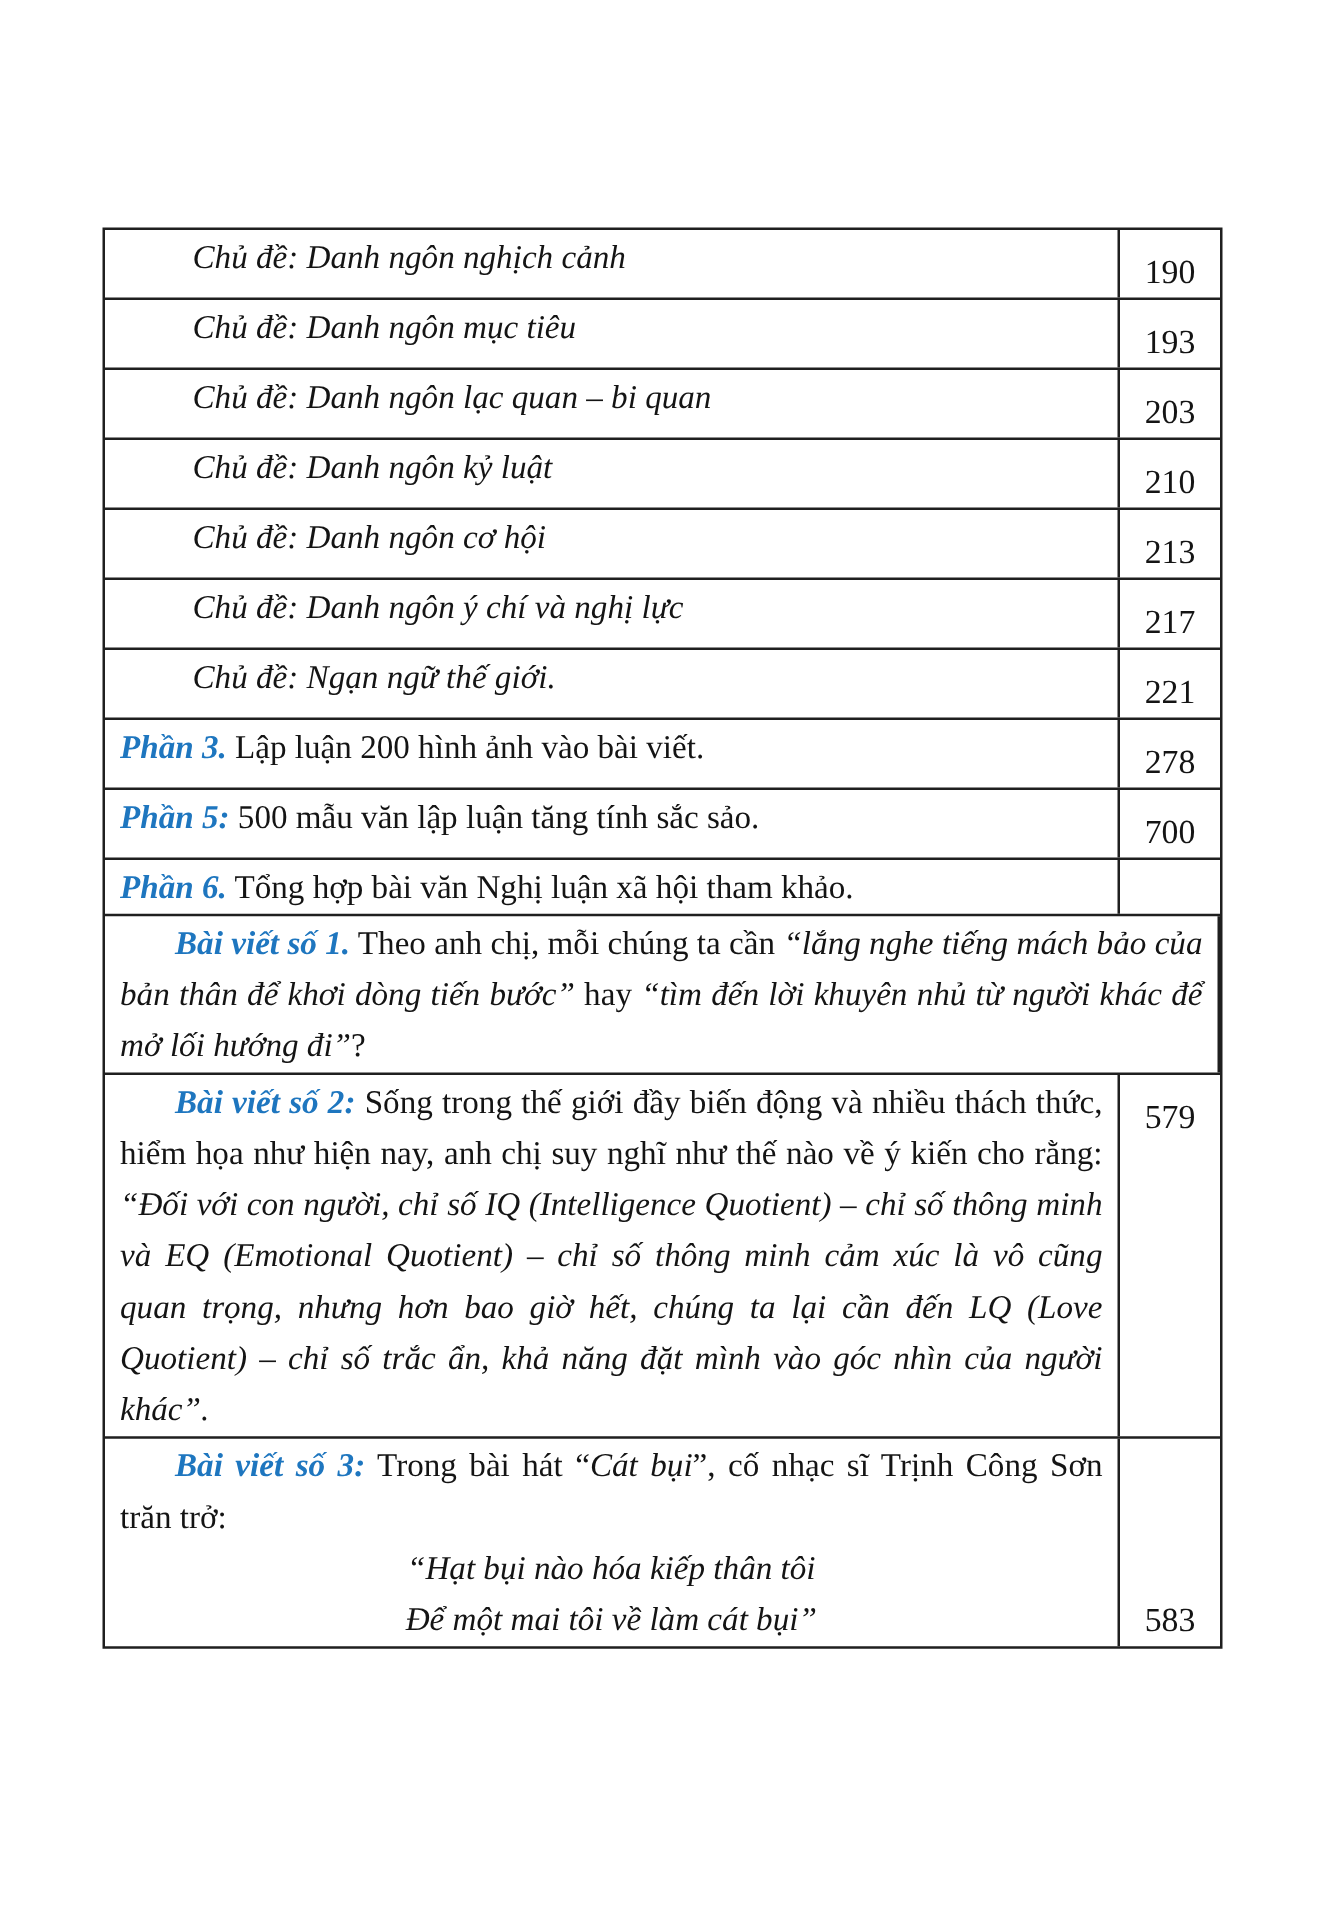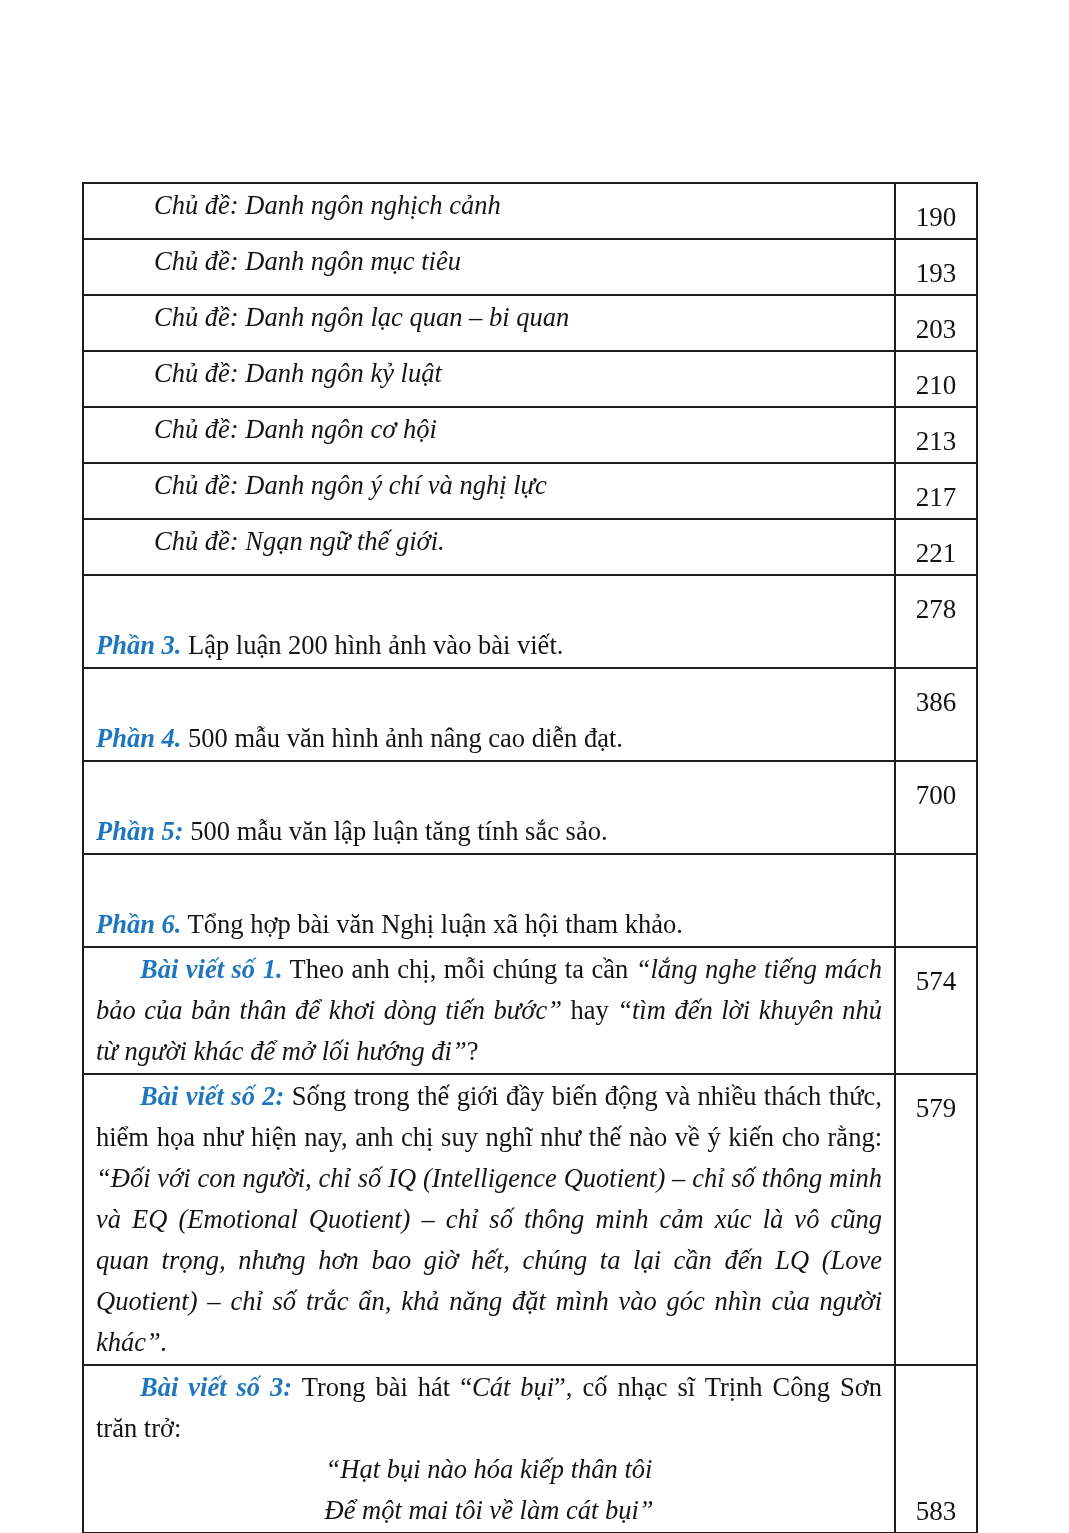--- a/index.html
+++ b/index.html
@@ -46,21 +46,21 @@
     font-size: 27px;
     line-height: 41px;
   }
   .para {
     margin: 0;
     font-size: 26.5px;
     line-height: 41px;
     color: var(--ink);
   }
   .para-chude { text-indent: 58px; }
-  .para-phan  { text-indent: 0; margin-top: 48px; }
+  .para-phan  { text-indent: 0; }
   .para-bai   { text-align: justify; text-indent: 44px; }
   .para-verse { text-align: center; }
   .para-cicero{ text-align: justify; text-indent: 22px; }
   .run-b { color: var(--blue); font-weight: bold; font-style: italic; }
   .run-i { font-style: italic; }
   .run-r { font-style: normal; }
 </style>
 </head>
 <body>
 
@@ -108,41 +108,34 @@
       <div class="cell-page"><span class="page-num">221</span></div>
     </div>
     <div class="row">
       <div class="cell-text">
         <p class="para para-phan"><span class="run-b">Phần 3.</span><span class="run-r"> Lập luận 200 hình ảnh vào bài viết.</span></p>
       </div>
       <div class="cell-page"><span class="page-num">278</span></div>
     </div>
     <div class="row">
       <div class="cell-text">
-        <p class="para para-phan"><span class="run-b">Phần 4.</span><span class="run-r"> 500 mẫu văn hình ảnh nâng cao diễn đạt.</span></p>
-      </div>
-      <div class="cell-page"><span class="page-num">386</span></div>
-    </div>
-    <div class="row">
-      <div class="cell-text">
         <p class="para para-phan"><span class="run-b">Phần 5:</span><span class="run-r"> 500 mẫu văn lập luận tăng tính sắc sảo.</span></p>
       </div>
       <div class="cell-page"><span class="page-num">700</span></div>
     </div>
     <div class="row">
       <div class="cell-text">
         <p class="para para-phan"><span class="run-b">Phần 6.</span><span class="run-r"> Tổng hợp bài văn Nghị luận xã hội tham khảo.</span></p>
       </div>
       <div class="cell-page"><span class="page-num"></span></div>
     </div>
     <div class="row">
       <div class="cell-text">
         <p class="para para-bai"><span class="run-b">Bài viết số 1.</span><span class="run-r"> Theo anh chị, mỗi chúng ta cần </span><span class="run-i">“lắng nghe tiếng mách bảo của bản thân để khơi dòng tiến bước”</span><span class="run-r"> hay </span><span class="run-i">“tìm đến lời khuyên nhủ từ người khác để mở lối hướng đi”</span><span class="run-r">?</span></p>
       </div>
-      <div class="cell-page"><span class="page-num">574</span></div>
     </div>
     <div class="row">
       <div class="cell-text">
         <p class="para para-bai"><span class="run-b">Bài viết số 2:</span><span class="run-r"> Sống trong thế giới đầy biến động và nhiều thách thức, hiểm họa như hiện nay, anh chị suy nghĩ như thế nào về ý kiến cho rằng: </span><span class="run-i">“Đối với con người, chỉ số IQ (Intelligence Quotient) – chỉ số thông minh và EQ (Emotional Quotient) – chỉ số thông minh cảm xúc là vô cũng quan trọng, nhưng hơn bao giờ hết, chúng ta lại cần đến LQ (Love Quotient) – chỉ số trắc ẩn, khả năng đặt mình vào góc nhìn của người khác”.</span></p>
       </div>
       <div class="cell-page"><span class="page-num">579</span></div>
     </div>
     <div class="row">
       <div class="cell-text">
         <p class="para para-bai"><span class="run-b">Bài viết số 3:</span><span class="run-r"> Trong bài hát “</span><span class="run-i">Cát bụi</span><span class="run-r">”, cố nhạc sĩ Trịnh Công Sơn trăn trở:</span></p>

